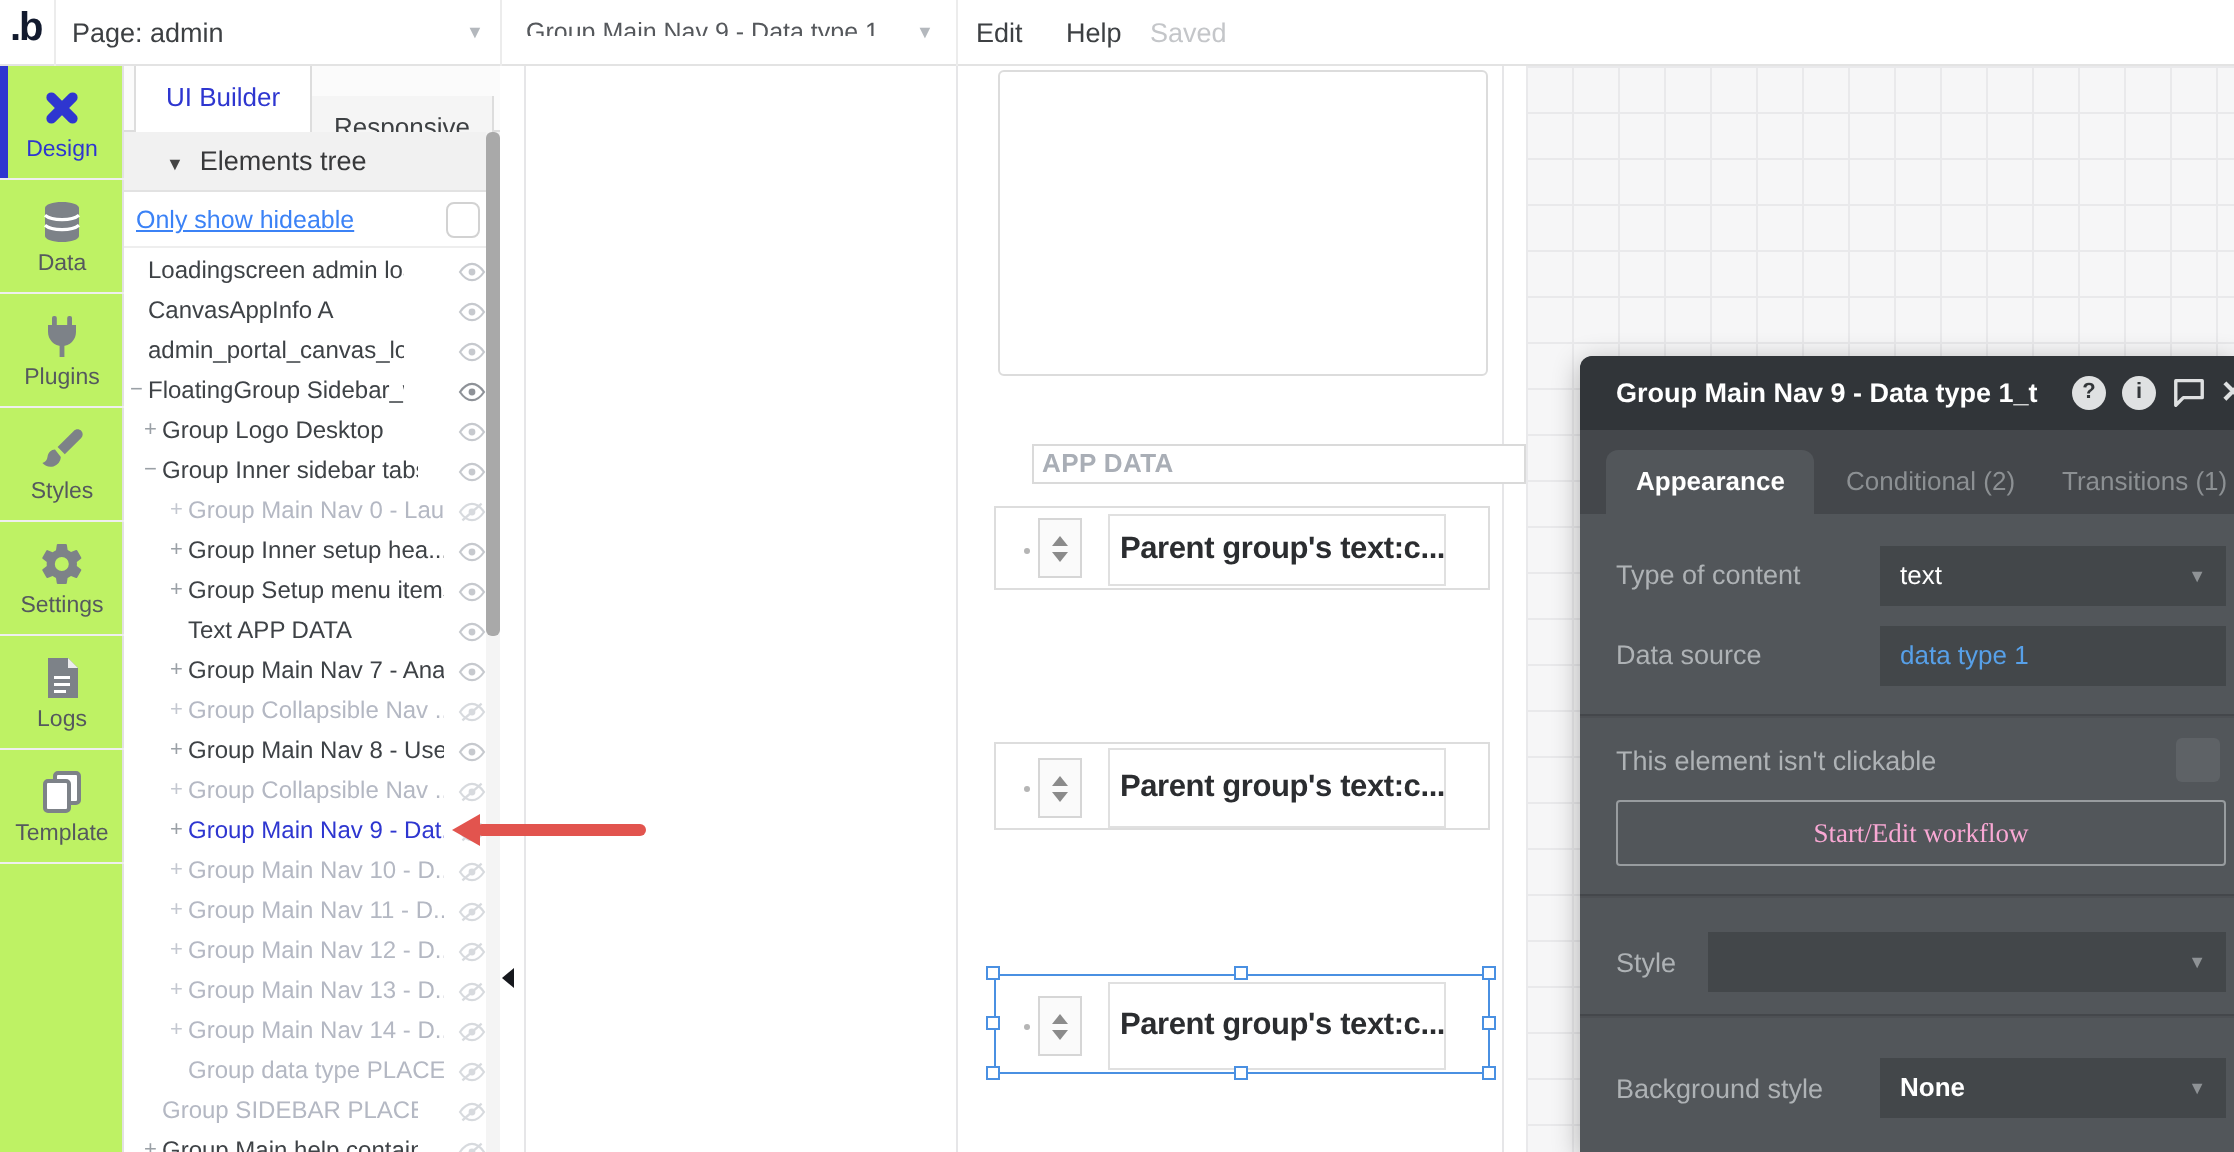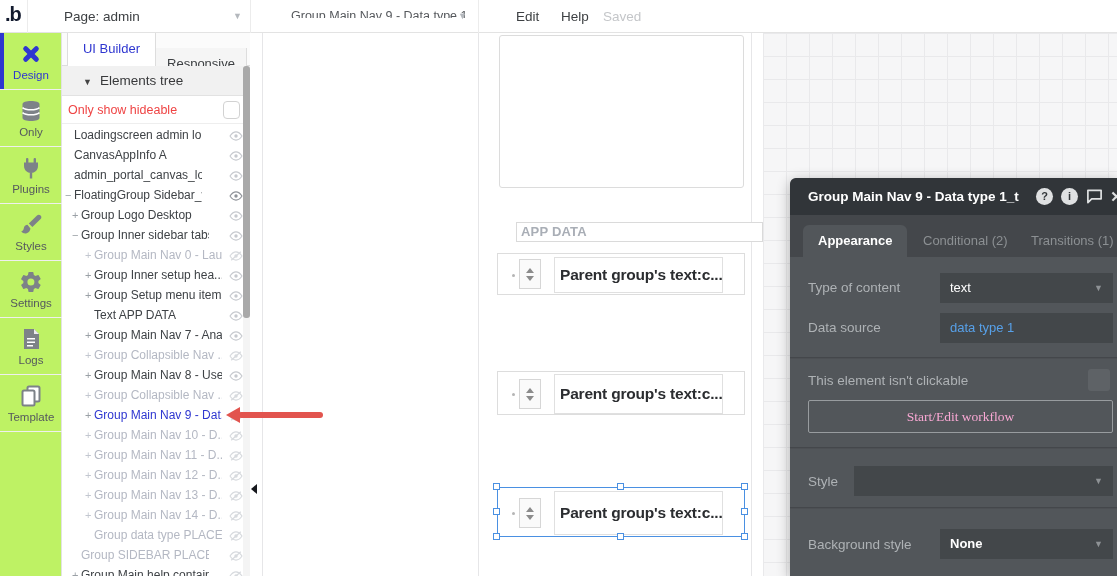--- a/index.html
+++ b/index.html
@@ -5,21 +5,21 @@
   html,body{margin:0;padding:0;background:#ffffff;}
   *{box-sizing:border-box;}
   .stage{position:relative;width:1117px;height:576px;overflow:hidden;
          font-family:"Liberation Sans",sans-serif;background:#fff;}
 
   
   .topbar{position:absolute;left:0;top:0;width:1117px;height:33px;background:#fff;
           border-bottom:1px solid #e3e3e3;z-index:30;}
   .topbar .vdiv{position:absolute;top:0;height:33px;width:1px;background:#ececec;}
   .logo{position:absolute;left:5px;top:3px;font-size:20px;font-weight:bold;color:#121a2e;letter-spacing:-1px;}
-  .tb-text{position:absolute;top:0;height:18px;line-height:33px;font-size:13.5px;color:#3d4043;white-space:nowrap;margin-left:28px;}
+  .tb-text{position:absolute;top:0;height:18px;line-height:33px;font-size:13.5px;color:#3d4043;white-space:nowrap;}
   .tb-muted{color:#c4c6c9;}
   .tb-el{color:#55585c;font-size:12.5px;max-width:190px;overflow:hidden;}
   .caret{color:#b4b8bd;font-size:9px;}
 
   
   .rail{position:absolute;left:0;top:33px;width:62px;height:543px;background:#bef264;
         border-right:1px solid #e2e2e2;z-index:20;}
   .rail-item{position:relative;width:62px;height:57px;border-bottom:1px solid #efefef;
              display:flex;flex-direction:column;align-items:center;justify-content:center;
              color:#7d8288;cursor:pointer;}
@@ -34,21 +34,21 @@
          border-right:2px solid #000000;z-index:20;}
   .ptabs{position:absolute;left:0;top:0;width:188px;height:33px;background:#fbfbfb;border-bottom:1px solid #dddddd;}
   .ptab{position:absolute;top:0;height:33px;line-height:32px;text-align:center;font-size:13px;cursor:pointer;}
   .ptab.t0{left:5px;width:89px;background:#fff;border-left:1px solid #dddddd;border-right:1px solid #dddddd;
            color:#2e36d0;height:34px;}
   .ptab.t1{left:94px;width:91px;background:#f5f5f5;border-right:1px solid #dddddd;color:#3d4043;margin-top:15px;}
   .tree-head{position:absolute;left:0;top:33px;width:188px;height:30px;background:#f1f1f1;
              border-bottom:1px solid #e2e2e2;line-height:30px;font-size:13.5px;color:#38393b;}
   .tree-head .tri{display:inline-block;margin:0 8px 0 21px;font-size:9px;color:#444;}
   .filter-row{position:absolute;left:0;top:63px;width:188px;height:28px;border-bottom:1px solid #eeeeee;
-              line-height:28px;font-size:12.5px;color:#ef4444;padding-left:6px;}
+              line-height:28px;font-size:12.5px;color:#3b82f6;padding-left:6px;text-decoration:underline;}
   .filter-cb{position:absolute;left:161px;top:5px;width:17px;height:18px;border:1.5px solid #d2d2d2;
              border-radius:4px;background:#fff;cursor:pointer;}
   .tree{position:absolute;left:0;top:92px;width:181px;height:451px;overflow:hidden;}
   .trow{position:relative;height:20px;display:flex;align-items:center;font-size:12px;color:#3e4246;
         white-space:nowrap;cursor:pointer;}
   .trow .pfx{display:inline-block;width:9px;flex:0 0 9px;color:#9aa0a6;font-size:11px;text-align:left;}
   .trow.muted{color:#b4b8c3;}
   .trow.muted .pfx{color:#c3c7d0;}
   .trow.selected{color:#2e36d0;}
   .trow .tlabel{overflow:hidden;max-width:128px;}
@@ -144,21 +144,21 @@
         </span>
         <div class="lbl">Design</div>
       </div>
       <div class="rail-item">
         <span>
           <svg width="24" height="24" viewBox="0 0 24 24">
             <path fill="currentColor" d="M12 2C7.3 2 3.5 3.3 3.5 5v14c0 1.7 3.8 3 8.5 3s8.5-1.3 8.5-3V5c0-1.7-3.8-3-8.5-3z"></path>
             <path d="M3.5 8.6c1.8 1.5 5 2.2 8.5 2.2s6.7-.7 8.5-2.2M3.5 13.6c1.8 1.5 5 2.2 8.5 2.2s6.7-.7 8.5-2.2" stroke="#fff" stroke-width="1.6" fill="none"></path>
           </svg>
         </span>
-        <div class="lbl">Only</div>
+        <div class="lbl">Data</div>
       </div>
       <div class="rail-item">
         <span>
           <svg width="24" height="24" viewBox="0 0 24 24" fill="currentColor">
             <rect x="7" y="2" width="2.4" height="5.5" rx="1"></rect>
             <rect x="14.6" y="2" width="2.4" height="5.5" rx="1"></rect>
             <path d="M5 6.5h14v3.5c0 3.9-3.1 7-7 7s-7-3.1-7-7z"></path>
             <rect x="10.8" y="16.5" width="2.4" height="6"></rect>
           </svg>
         </span>

